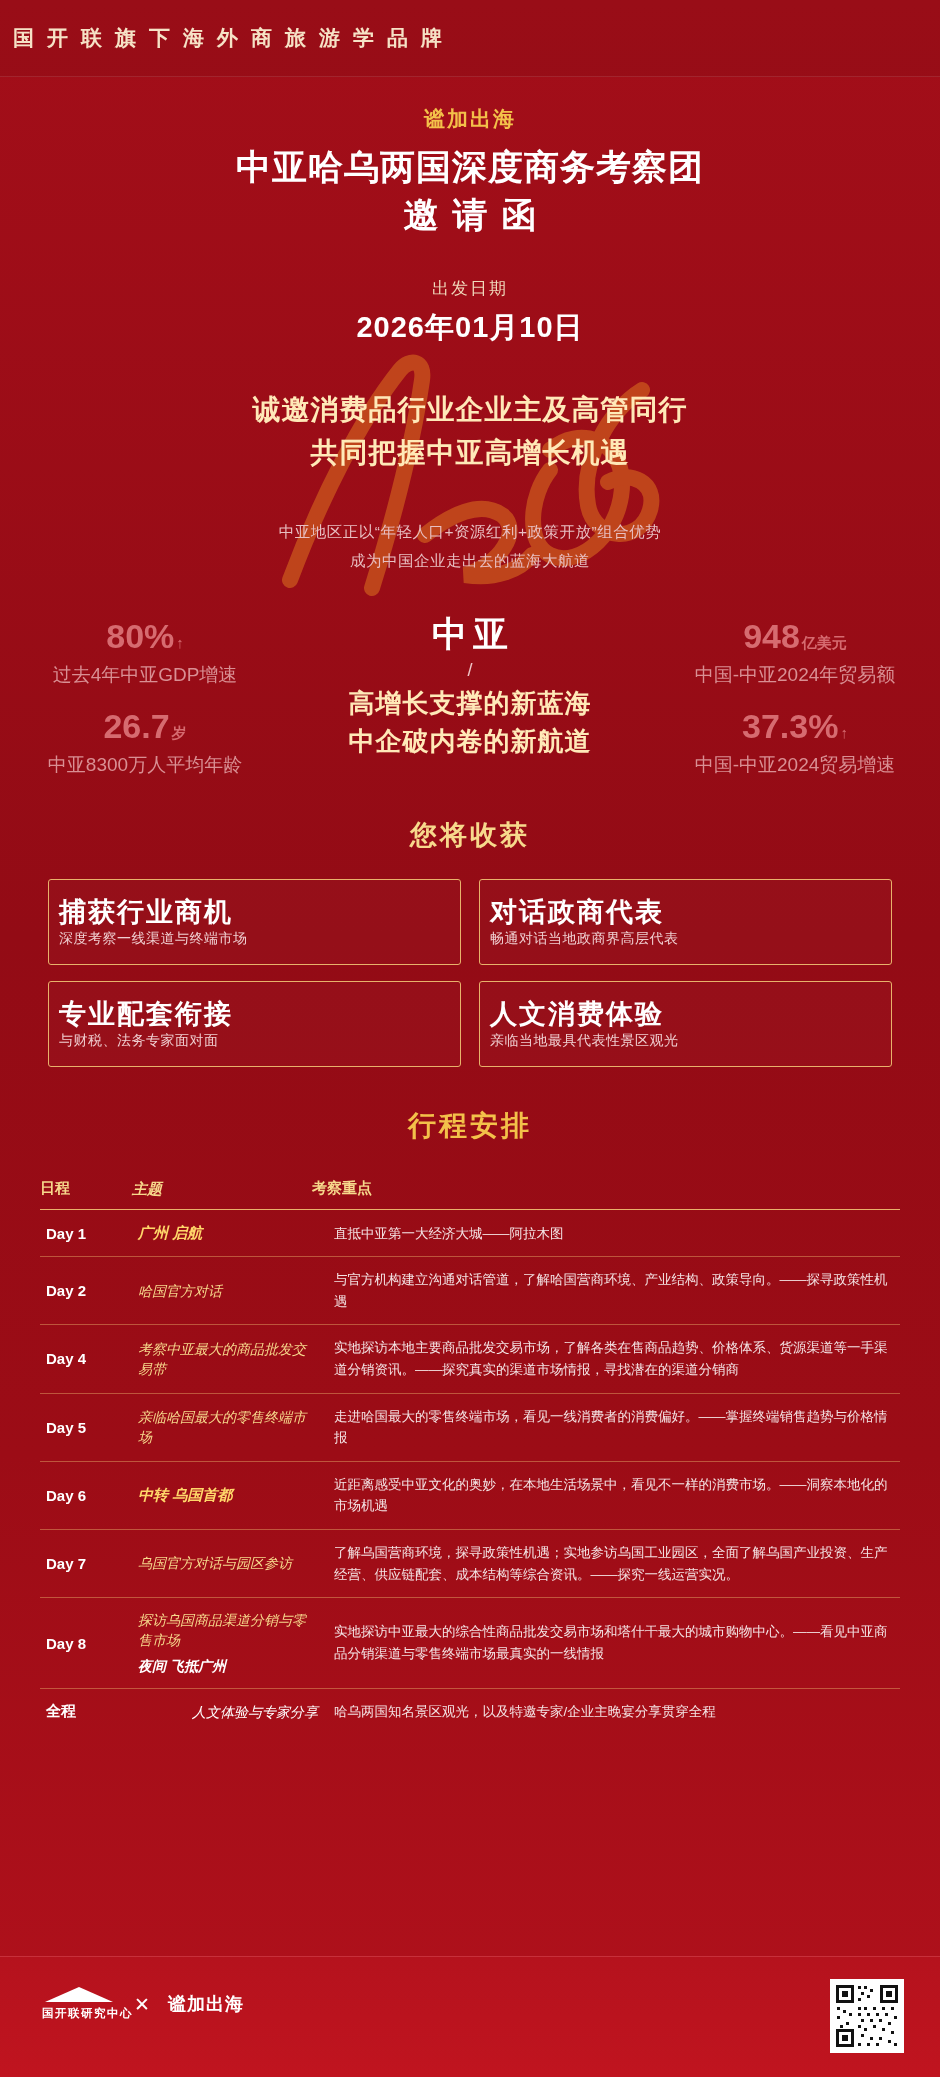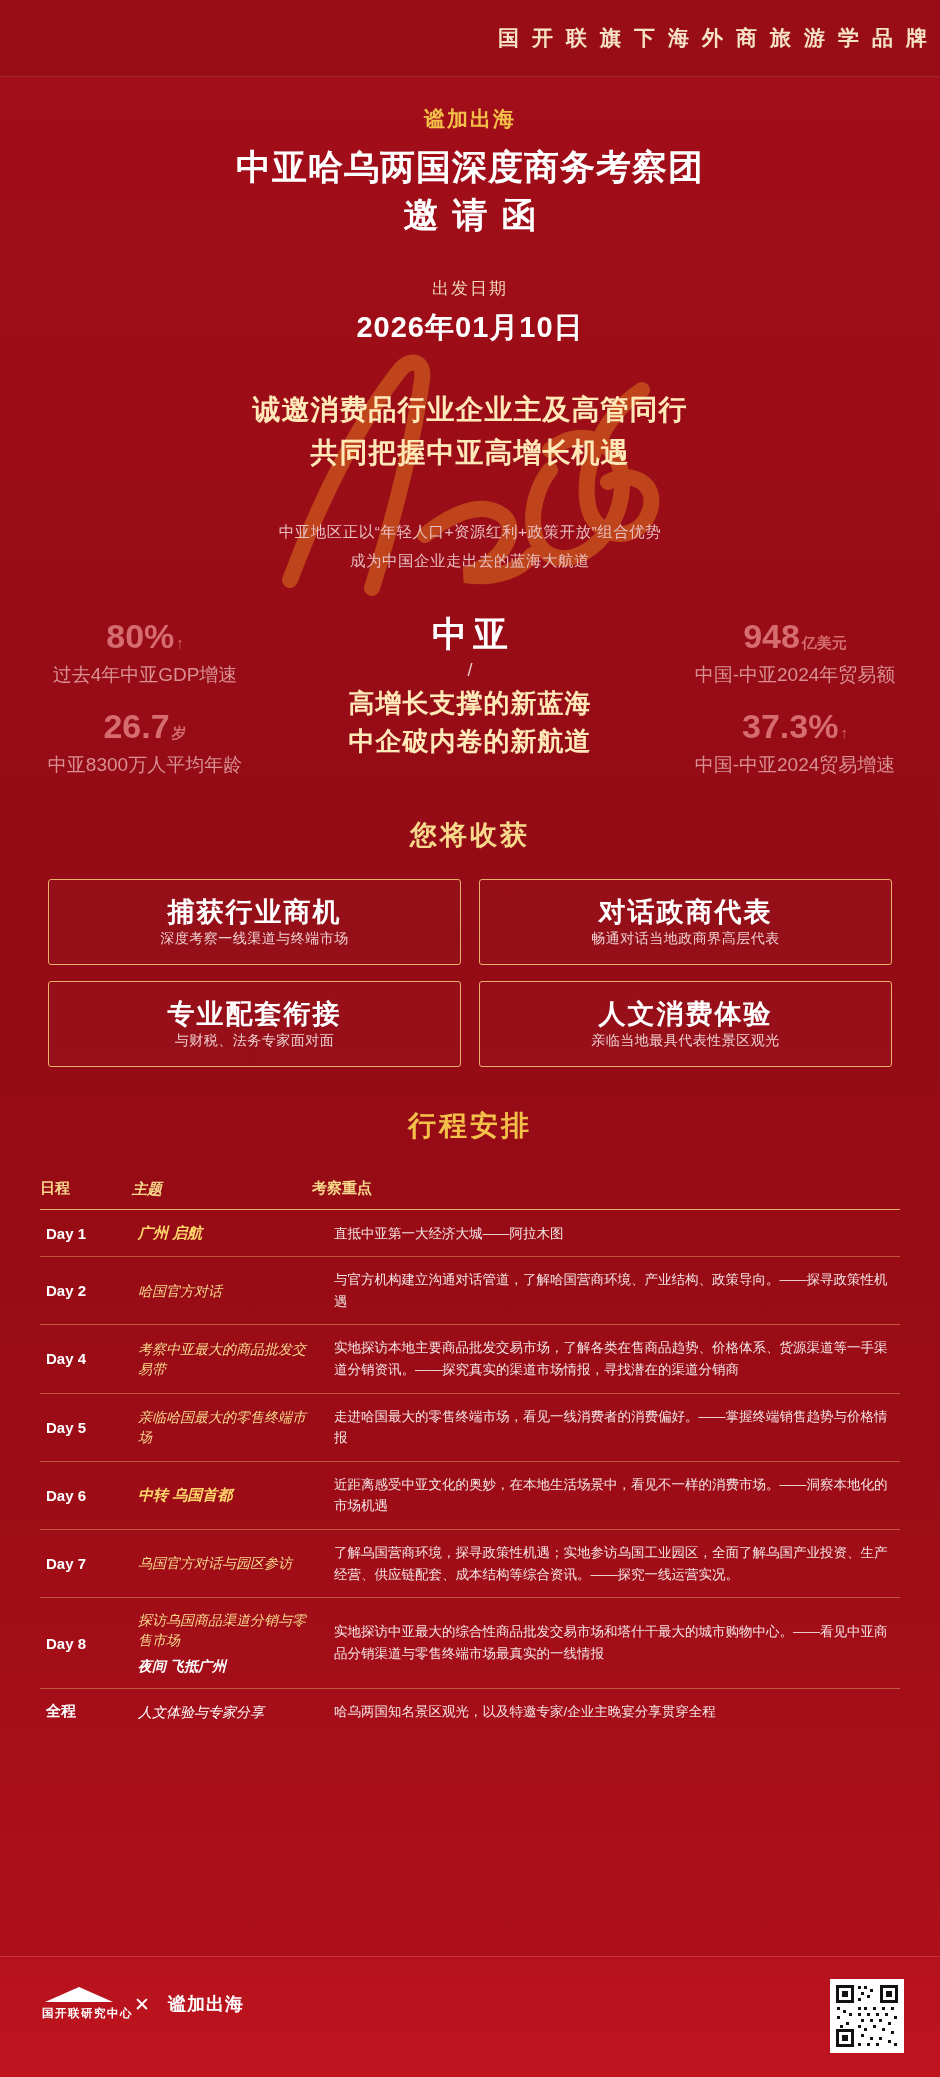--- a/index.html
+++ b/index.html
@@ -31,21 +31,21 @@
     height: 290px;
     pointer-events: none;
     opacity: 0.85;
   }
   
   .top-banner {
     position: relative;
     height: 76px;
     display: flex;
     align-items: center;
-    justify-content: flex-end;
+    justify-content: flex-start;
     border-bottom: 1px solid rgba(255,255,255,0.10);
     background: rgba(0,0,0,0.06);
   }
   .top-banner .txt {
     font-size: 21px;
     letter-spacing: 13px;
     text-indent: 13px;
     font-weight: 700;
     color: #f6e2c6;
   }
@@ -181,21 +181,20 @@
     margin: 26px auto 0;
     width: 844px;
     display: grid;
     grid-template-columns: 1fr 1fr;
     gap: 16px 18px;
   }
   .benefit {
     border: 1.5px solid #e8b26b;
     border-radius: 3px;
     padding: 14px 10px 16px;
-    text-align: center;
     background: rgba(255,255,255,0.02);
   }
   .benefit .b-title {
     font-size: 27px;
     font-weight: 700;
     color: #ffffff;
     letter-spacing: 2px;
   }
   .benefit .b-desc {
     font-size: 14px;
@@ -253,21 +252,21 @@
     padding: 12px 4px 12px 6px;
     font-size: 13.5px;
     line-height: 1.6;
     color: #f4e3e4;
     display: flex;
     align-items: center;
   }
   .sch-row.highlight .c-topic { color: #ffd76a; font-weight: 700; font-size: 15px; }
   .sch-row.last .c-day,
   .sch-row.last .c-topic { color: #ffffff; }
-  .sch-row.last { border-bottom: none; }
+  .sch-row.last { border-bottom: none; text-align: right; }
   .sch-row.total .c-day { font-size: 15px; }
   
   .footer {
     position: absolute;
     left: 0;
     bottom: 0;
     width: 940px;
     height: 120px;
     background: linear-gradient(180deg, #b5121d 0%, #c0141f 100%);
     border-top: 1px solid rgba(255,255,255,0.12);

